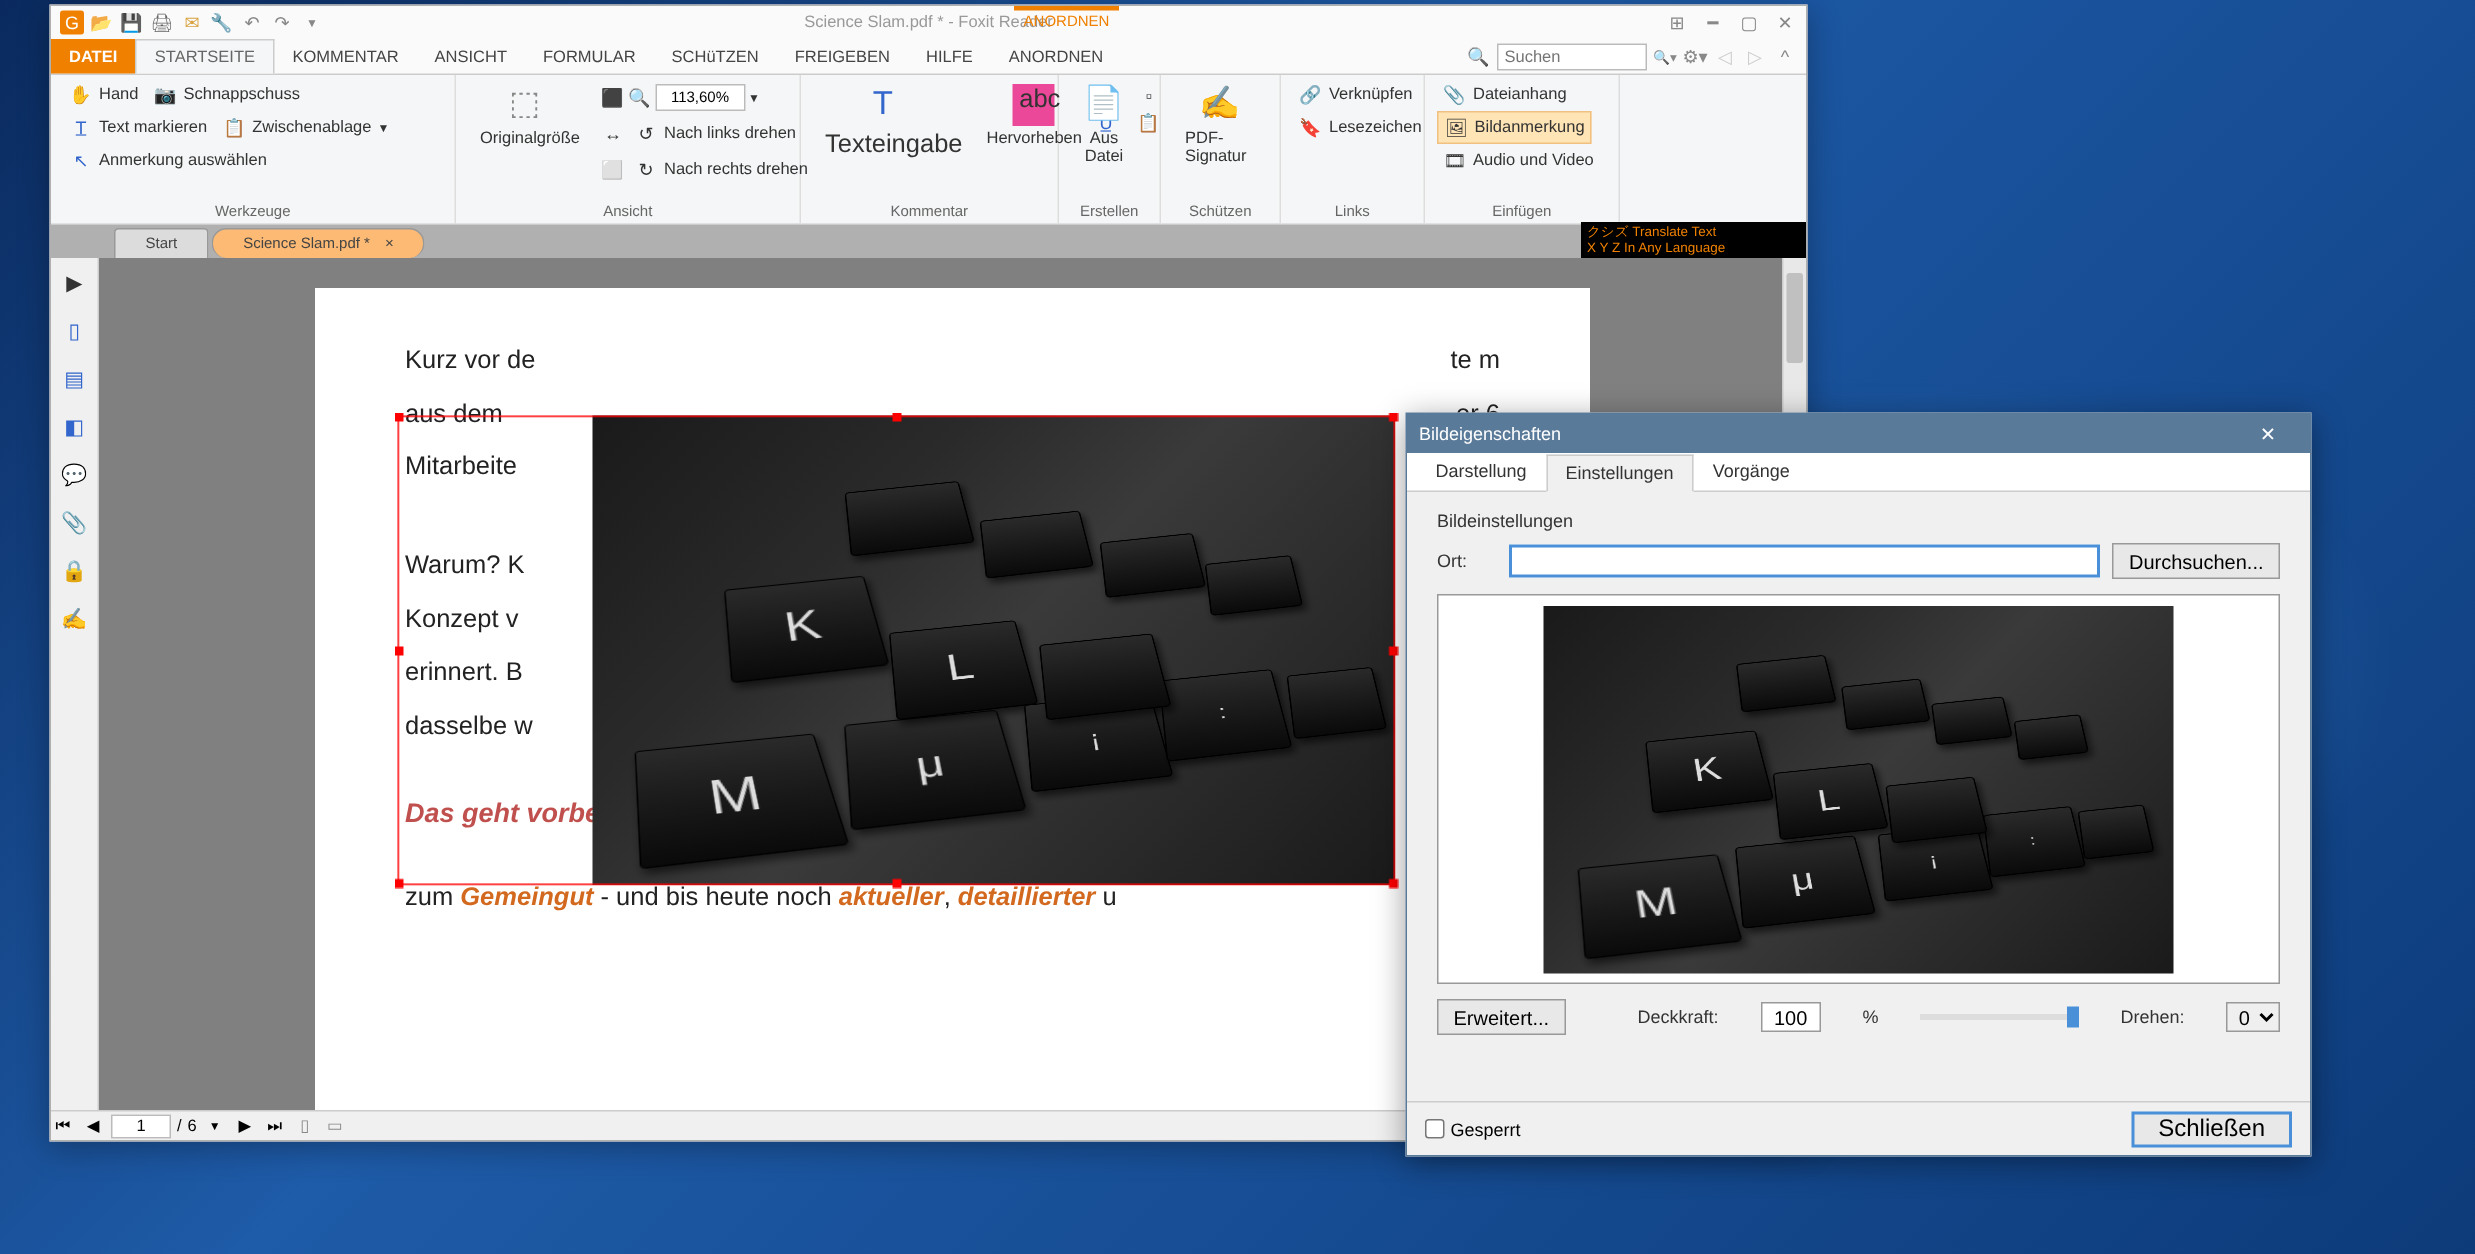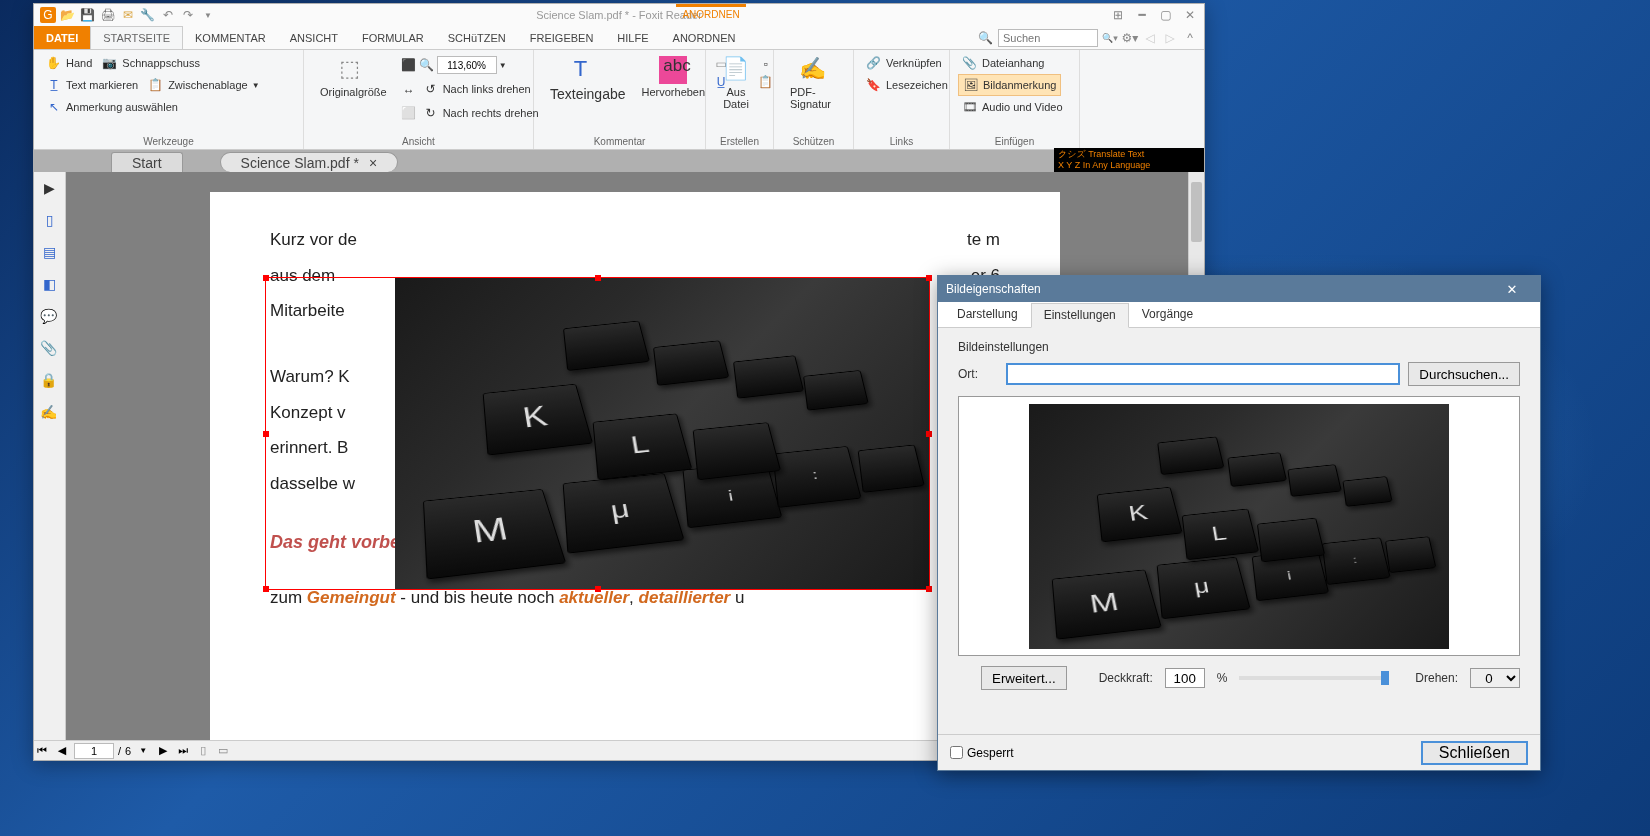--- a/index.html
+++ b/index.html
@@ -28,22 +28,22 @@
 .ribbon-group-label { position: absolute; bottom: 2px; left: 0; right: 0; text-align: center; font-size: 10px; color: #666; }
 .ribbon-row { display: flex; gap: 2px; align-items: center; height: 22px; }
 .ribbon-btn { display: flex; align-items: center; gap: 4px; padding: 2px 4px; cursor: pointer; white-space: nowrap;}
 .ribbon-btn.highlighted { background: #ffe4b5; border: 1px solid #f0c080; }
 .ribbon-large { display: flex; flex-direction: column; align-items: center; padding: 4px 8px; cursor: pointer; gap: 2px; }
 .ric { width: 16px; height: 16px; display: inline-flex; align-items: center; justify-content: center; font-size: 12px; }
 .ric-lg { width: 28px; height: 28px; font-size: 22px; }
 .zoom-input { width: 60px; height: 18px; border: 1px solid #bbb; font-size: 10px; text-align: center; }
 
 .tab-strip { height: 22px; background: #b0b0b0; display: flex; align-items: flex-end; padding-left: 42px; position:relative;}
-.doc-tab { height: 20px; padding: 0 20px; background: #dcdcdc; border: 1px solid #999; border-bottom:none; display:flex; align-items:center; font-size:14px; color:#444; margin-right:2px; border-radius: 3px 3px 0 0; margin-left: 35px;}
-.doc-tab.active { background: #e5e5e5; border-radius: 10px; }
+.doc-tab { height: 20px; padding: 0 20px; background: #dcdcdc; border: 1px solid #999; border-bottom:none; display:flex; align-items:center; font-size:10px; color:#444; margin-right:2px; border-radius: 3px 3px 0 0;}
+.doc-tab.active { background: #fdba74; border-radius: 10px; }
 .tab-close { margin-left: 10px; cursor: pointer; }
 .translate-badge { position:absolute; right:0; top:-2px; width:150px; height:24px; background:#000; color:#f08000; font-size:9px; padding:1px 4px; line-height:11px;}
 
 .content-area { position:absolute; top:168px; bottom:20px; left:0; right:0; background:#808080; display:flex;}
 .side-toolbar { width:32px; background:#f0f0f0; border-right:1px solid #ccc; display:flex; flex-direction:column; align-items:center; padding-top:6px; gap:12px;}
 .side-btn { width:20px; height:20px; cursor:pointer; display:flex;align-items:center;justify-content:center;font-size:14px;}
 .doc-viewport { flex:1; position:relative; overflow:hidden; padding:20px 100px;}
 .page { background:white; width:850px; margin:0 auto; padding:30px 0px 30px 0px; font-size:17px; color:#222; line-height:2.1; font-family: Calibri, sans-serif; min-height:560px; position:relative;}
 .page-text { padding: 0 60px;}
 .img-selection { position:absolute; left:55px; top:85px; width:665px; height:313px; border:1px solid red; }
@@ -66,21 +66,21 @@
 .dialog-tabs { height:26px; display:flex; border-bottom:1px solid #ccc; padding-left:6px; font-size:12px;background:#fff;}
 .dialog-tab { padding:4px 12px; cursor:pointer; border:1px solid transparent; color:#333;}
 .dialog-tab.active { border:1px solid #ccc; border-bottom:1px solid #f0f0f0; background:#f0f0f0; position:relative; top:1px;}
 .dialog-body { padding:12px 20px; font-size:12px; color:#333;}
 .field-row { display:flex; align-items:center; gap:8px; margin:8px 0;}
 .field-label { width:40px;}
 .field-input { flex:1; height:22px; border:2px solid #4a90d9; padding:0 4px;}
 .browse-btn { height:24px; padding:0 10px; background:#e8e8e8; border:1px solid #999; cursor:pointer;}
 .preview-box { border:1px solid #999; background:#fff; height:260px; margin:10px 0; display:flex;align-items:center;justify-content:center; overflow:hidden;}
 .preview-img { width:420px; height:245px; background:linear-gradient(135deg,#1a1a1a 0%,#2a2a2a 30%,#3a3a3a 50%,#1a1a1a 100%); position:relative;}
-.controls-row { display:flex; align-items:center; gap:12px; font-size:12px; margin-top:6px;margin-left:23px;}
+.controls-row { display:flex; align-items:center; gap:28px; font-size:12px; margin-top:6px;}
 .small-input { width:40px; height:20px; border:1px solid #999; text-align:center;}
 .slider { width:150px; height:4px; background:#ddd; position:relative;}
 .slider-thumb { position:absolute; right:0; top:-5px; width:8px; height:14px; background:#4a90d9;}
 .dialog-footer { position:absolute; bottom:0; left:0; right:0; height:36px; border-top:1px solid #ccc; display:flex; align-items:center; padding:0 12px; background:#f0f0f0;}
 .checkbox { display:flex; align-items:center; gap:4px; font-size:12px;}
 .close-btn { margin-left:auto; height:24px; padding:0 16px; border:2px solid #4a90d9; background:#e8e8e8; cursor:pointer; font-size:16px;}
 </style>
 </head>
 <body>
 
@@ -187,21 +187,21 @@
               <span>Nach rechts drehen</span>
             </div>
         </div>
       </div>
       <div class="ribbon-group-label">Ansicht</div>
     </div>
 
     <div class="ribbon-group" style="width:172px;flex-direction:row">
       <div class="ribbon-large">
           <span class="ric-lg" style="color:#36c">T</span>
-          <span style="font-size:14px">Texteingabe</span>
+          <span style="font-size:17px">Texteingabe</span>
         </div>
       <div class="ribbon-large">
           <span class="ric-lg" style="background:#ec4899;color:#333;padding:0 4px;font-size:17px">abc</span>
           <span style="font-size:11px">Hervorheben</span>
         </div>
       <div style="display:flex;flex-direction:column;gap:2px;padding-top:4px">
         <span class="ric" style="color:#888">▭</span>
         <span class="ric" style="color:#36c">U̲</span>
       </div>
       <div class="ribbon-group-label">Kommentar</div>

